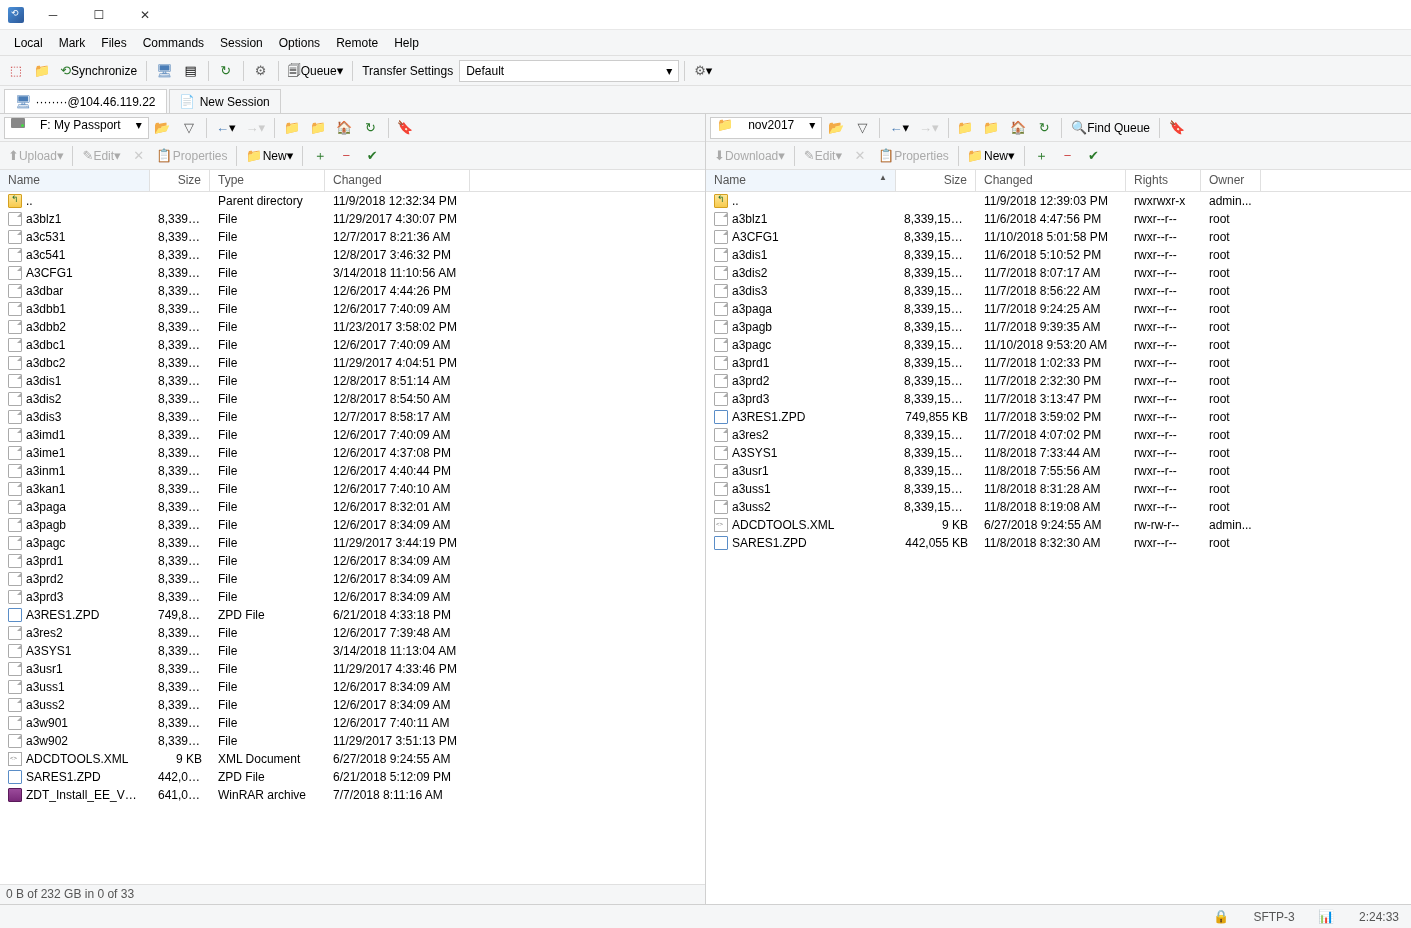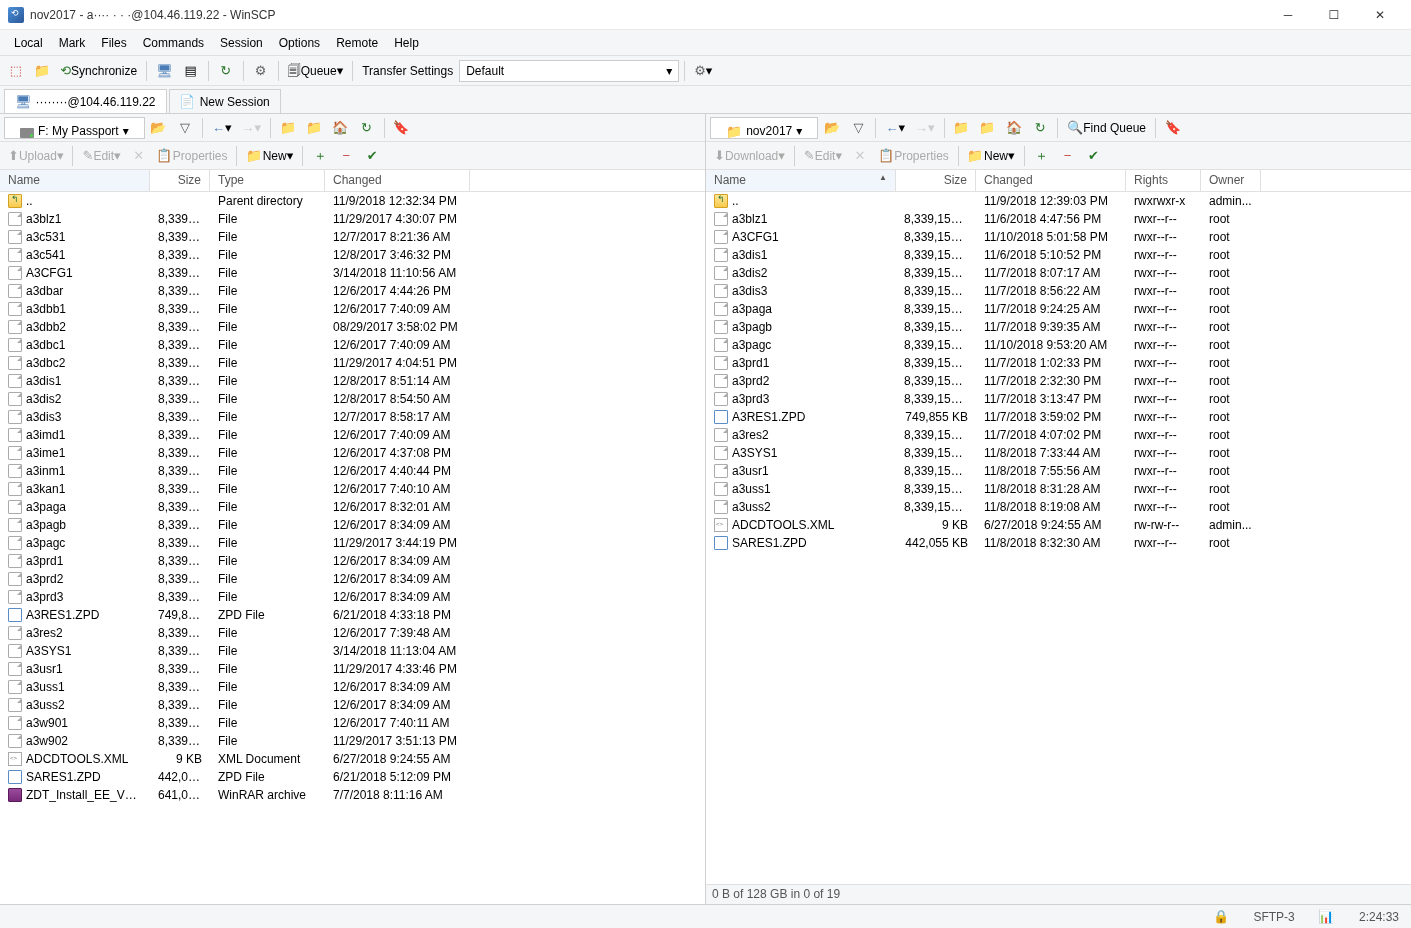--- a/index.html
+++ b/index.html
@@ -30,21 +30,21 @@
 .session-tab { height: 24px; display: flex; align-items: center; padding: 0 10px; background: #fff; border: 1px solid #d0d0d0; border-bottom: none; cursor: pointer; gap: 4px; }
 .session-tab.new { background: #f5f6f7; }
 
 
 .panels { flex: 1; display: flex; min-height: 0; }
 .panel { flex: 1; display: flex; flex-direction: column; border-right: 1px solid #d0d0d0; min-width: 0; }
 .panel:last-child { border-right: none; }
 
 
 .panel-toolbar { height: 28px; display: flex; align-items: center; padding: 0 4px; background: #f5f6f7; border-bottom: 1px solid #e0e0e0; gap: 2px; }
-.drive-combo { display: flex; align-items: flex-end; background: #fff; border: 1px solid #ccc; height: 22px; padding: 0 15px; gap: 4px; cursor: pointer; min-width: 120px; }
+.drive-combo { display: flex; align-items: flex-start; background: #fff; border: 1px solid #ccc; height: 22px; padding: 0 6px; gap: 15px; cursor: pointer; min-width: 120px; }
 .drive-combo .arrow { margin-left: auto; }
 
 .panel-toolbar2 { height: 28px; display: flex; align-items: center; padding: 0 4px; background: #f5f6f7; border-bottom: 1px solid #e0e0e0; gap: 2px; }
 .tb-btn.disabled { color: #aaa; cursor: default; }
 
 
 .path-bar { height: 20px; background: linear-gradient(#5a8dc7,#4a7db7); color: #fff; padding: 2px 8px; font-size: 12px; display: flex; align-items: center; }
 
 
 .file-header { height: 22px; display: flex; background: #fff; border-bottom: 1px solid #e0e0e0; }
@@ -89,21 +89,20 @@
 .ico-search { color: #333; }
 .ico-filter { color: #555; }
 .ico-drive { width: 14px; height: 10px; background: #888; border-radius: 1px; display: inline-block; position: relative; }
 .ico-drive::after { content: ""; position: absolute; width: 3px; height: 3px; background: #4d4; border-radius: 50%; right: 1px; bottom: 1px; }
 </style>
 </head>
 <body>
 
 <div class="titlebar">
   <div class="app-icon"></div>
-  <div class="title-text">nov2017 - a···· · · ·@104.46.119.22 - WinSCP</div>
   <div class="win-controls">
     <div class="win-btn">─</div>
     <div class="win-btn">☐</div>
     <div class="win-btn close">✕</div>
   </div>
 </div>
 
 <div class="menubar" id="menubar">
     <div class="menu-item">Local</div>
     <div class="menu-item">Mark</div>
@@ -295,21 +294,21 @@
         <div class="file-row">
           <div class="fc" style="width:150px"><span class="file-icon icon-file"></span>a3dbb1</div>
           <div class="fc right" style="width:60px">8,339,15...</div>
           <div class="fc" style="width:115px">File</div>
           <div class="fc" style="width:145px">12/6/2017 7:40:09 AM</div>
         </div>
         <div class="file-row">
           <div class="fc" style="width:150px"><span class="file-icon icon-file"></span>a3dbb2</div>
           <div class="fc right" style="width:60px">8,339,15...</div>
           <div class="fc" style="width:115px">File</div>
-          <div class="fc" style="width:145px">08/29/2017 3:58:02 PM</div>
+          <div class="fc" style="width:145px">11/23/2017 3:58:02 PM</div>
         </div>
         <div class="file-row">
           <div class="fc" style="width:150px"><span class="file-icon icon-file"></span>a3dbc1</div>
           <div class="fc right" style="width:60px">8,339,15...</div>
           <div class="fc" style="width:115px">File</div>
           <div class="fc" style="width:145px">12/6/2017 7:40:09 AM</div>
         </div>
         <div class="file-row">
           <div class="fc" style="width:150px"><span class="file-icon icon-file"></span>a3dbc2</div>
           <div class="fc right" style="width:60px">8,339,15...</div>
@@ -454,20 +453,21 @@
           <div class="fc" style="width:115px">ZPD File</div>
           <div class="fc" style="width:145px">6/21/2018 5:12:09 PM</div>
         </div>
         <div class="file-row">
           <div class="fc" style="width:150px"><span class="file-icon icon-rar"></span>ZDT_Install_EE_V12.0....</div>
           <div class="fc right" style="width:60px">641,024 KB</div>
           <div class="fc" style="width:115px">WinRAR archive</div>
           <div class="fc" style="width:145px">7/7/2018 8:11:16 AM</div>
         </div>
       </div>
+    <div class="panel-status">0 B of 232 GB in 0 of 33</div>
   </div>
 
   <div class="panel">
     <div class="panel-toolbar">
       <div class="drive-combo" style="min-width:100px">
         <span class="ico ico-folder">📁</span>
         <span>nov2017</span>
         <span class="arrow">▾</span>
       </div>
       <div class="tb-btn">
@@ -689,21 +689,20 @@
           <div class="fc" style="width:60px">admin...</div>
         </div>
         <div class="file-row">
           <div class="fc" style="width:190px"><span class="file-icon icon-zpd"></span>SARES1.ZPD</div>
           <div class="fc right" style="width:80px">442,055 KB</div>
           <div class="fc" style="width:150px">11/8/2018 8:32:30 AM</div>
           <div class="fc" style="width:75px">rwxr--r--</div>
           <div class="fc" style="width:60px">root</div>
         </div>
       </div>
-    <div class="panel-status">0 B of 128 GB in 0 of 19</div>
   </div>
 </div>
 
 <div class="statusbar">
   <div class="spacer"></div>
   <div class="status-cell">
       <span class="ico ico-lock">🔒</span>
     </div>
   <div class="status-cell">SFTP-3</div>
   <div class="status-cell">

